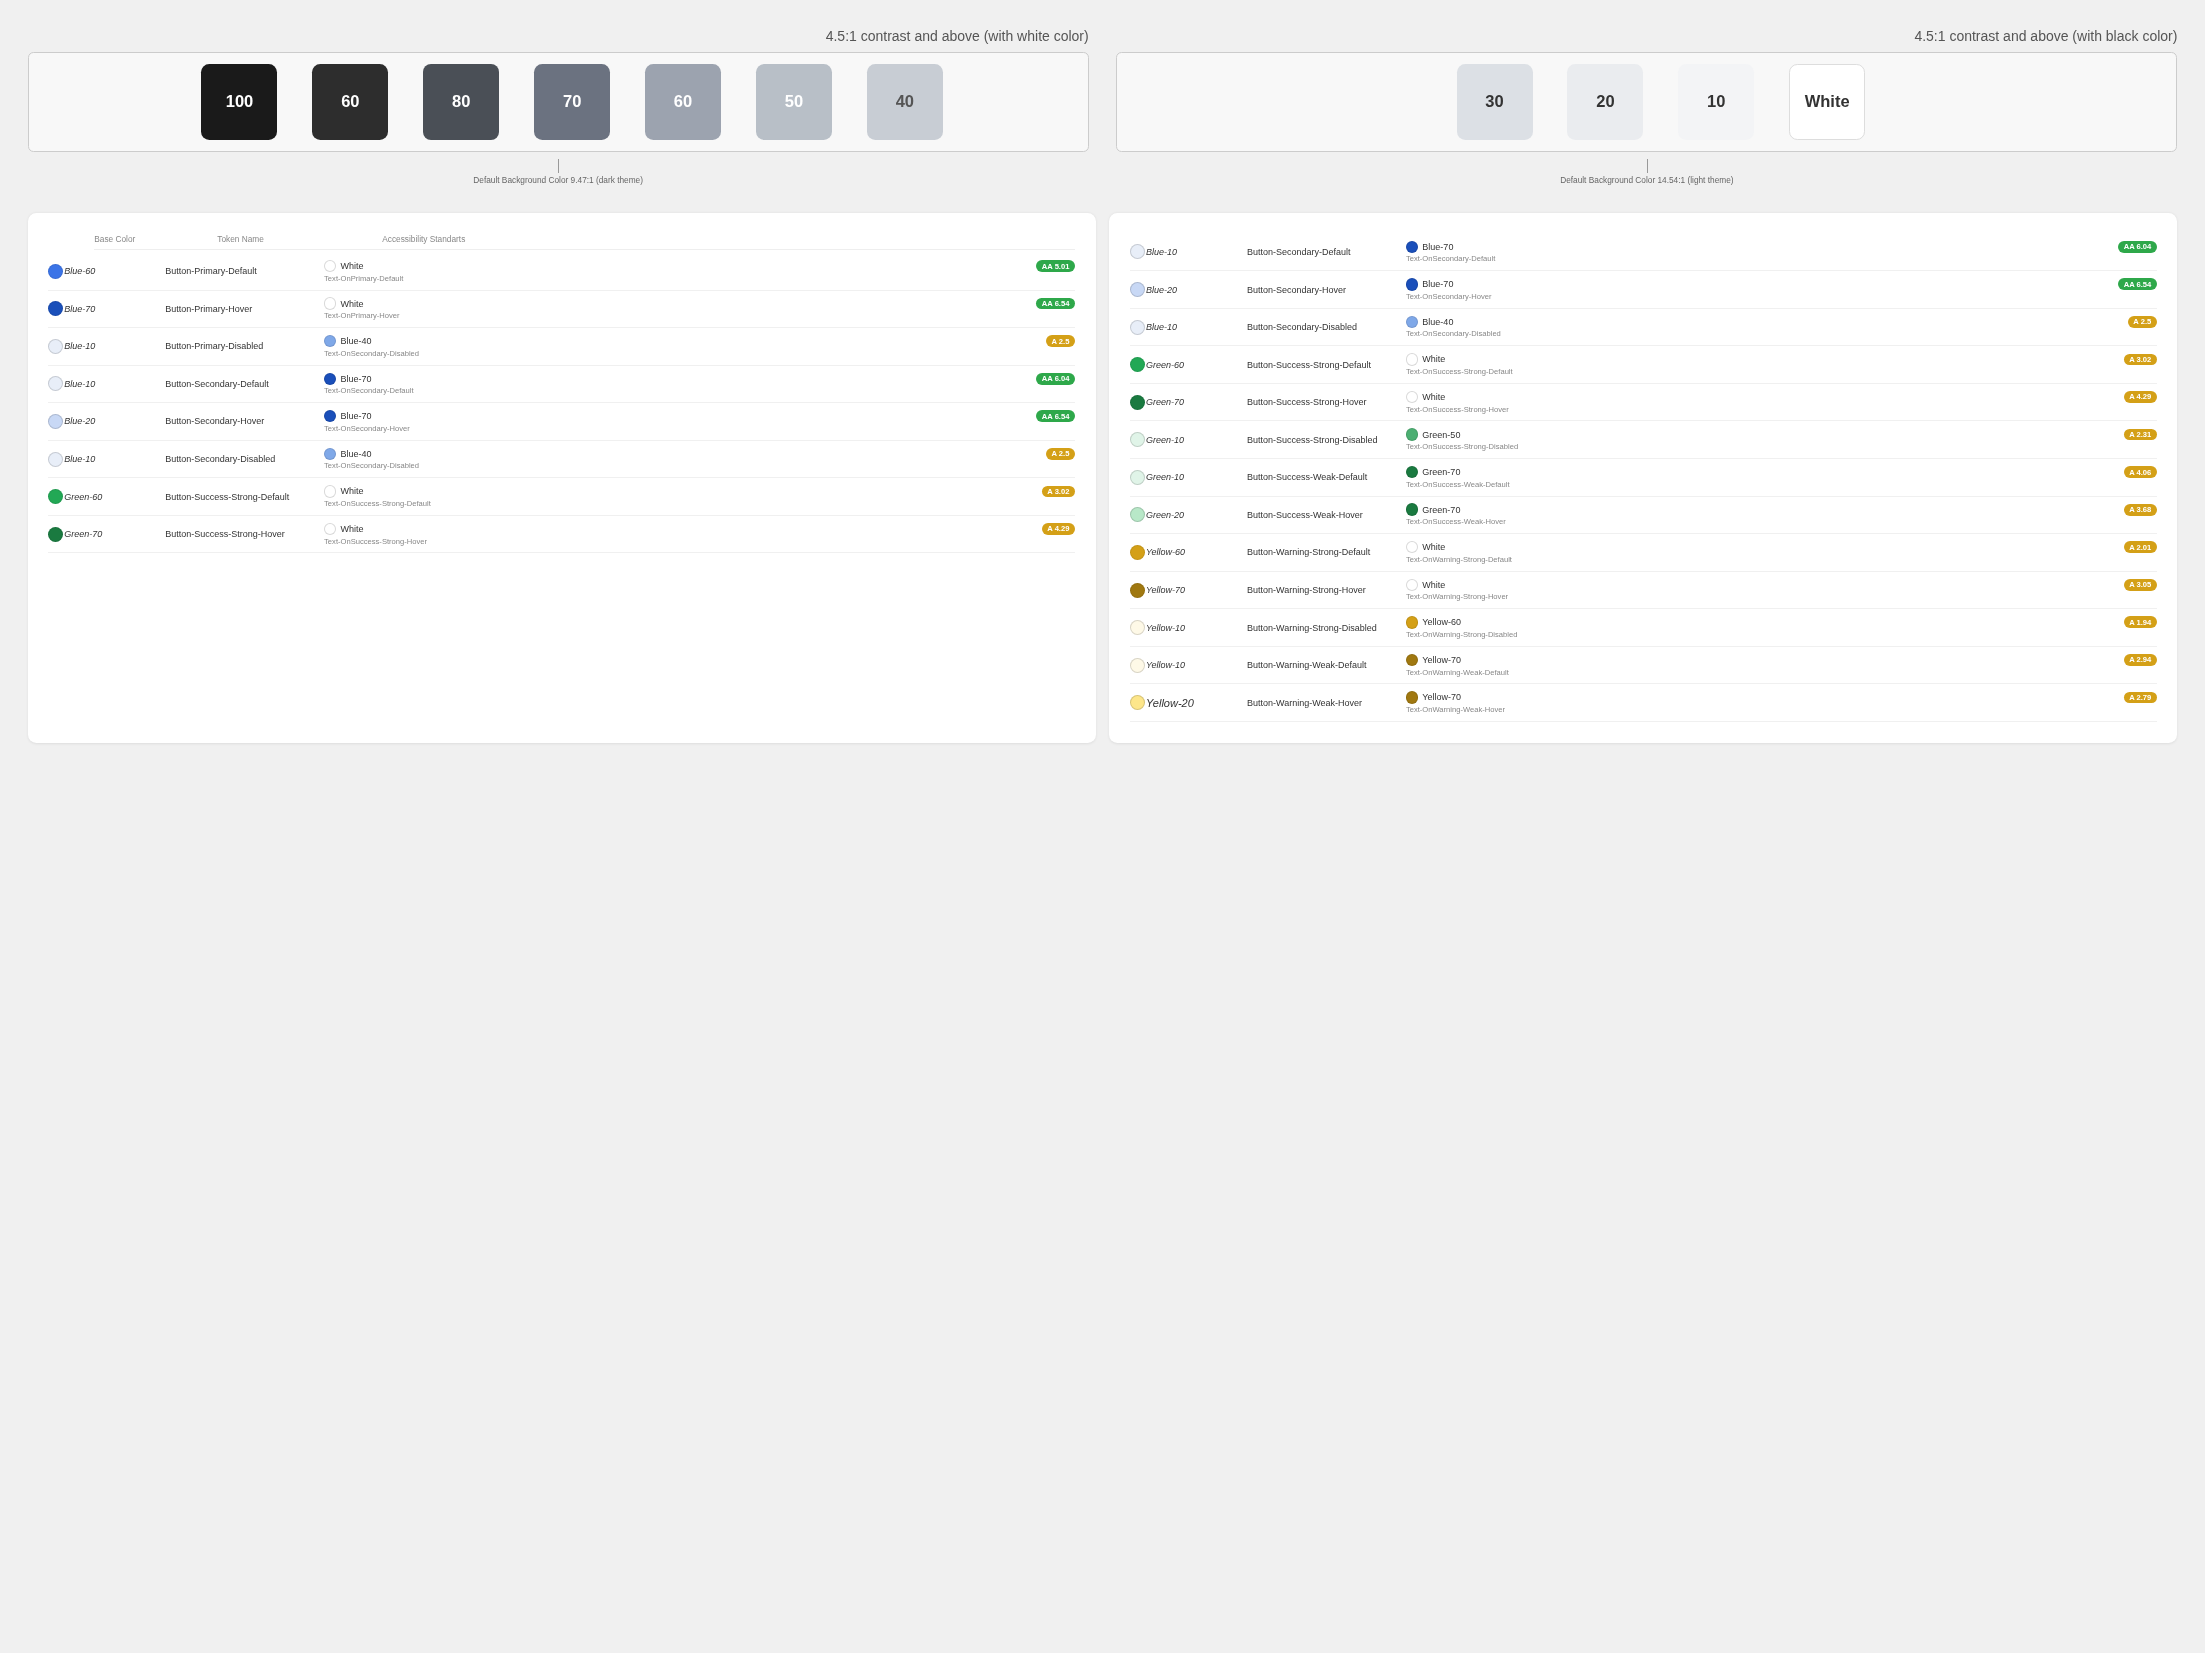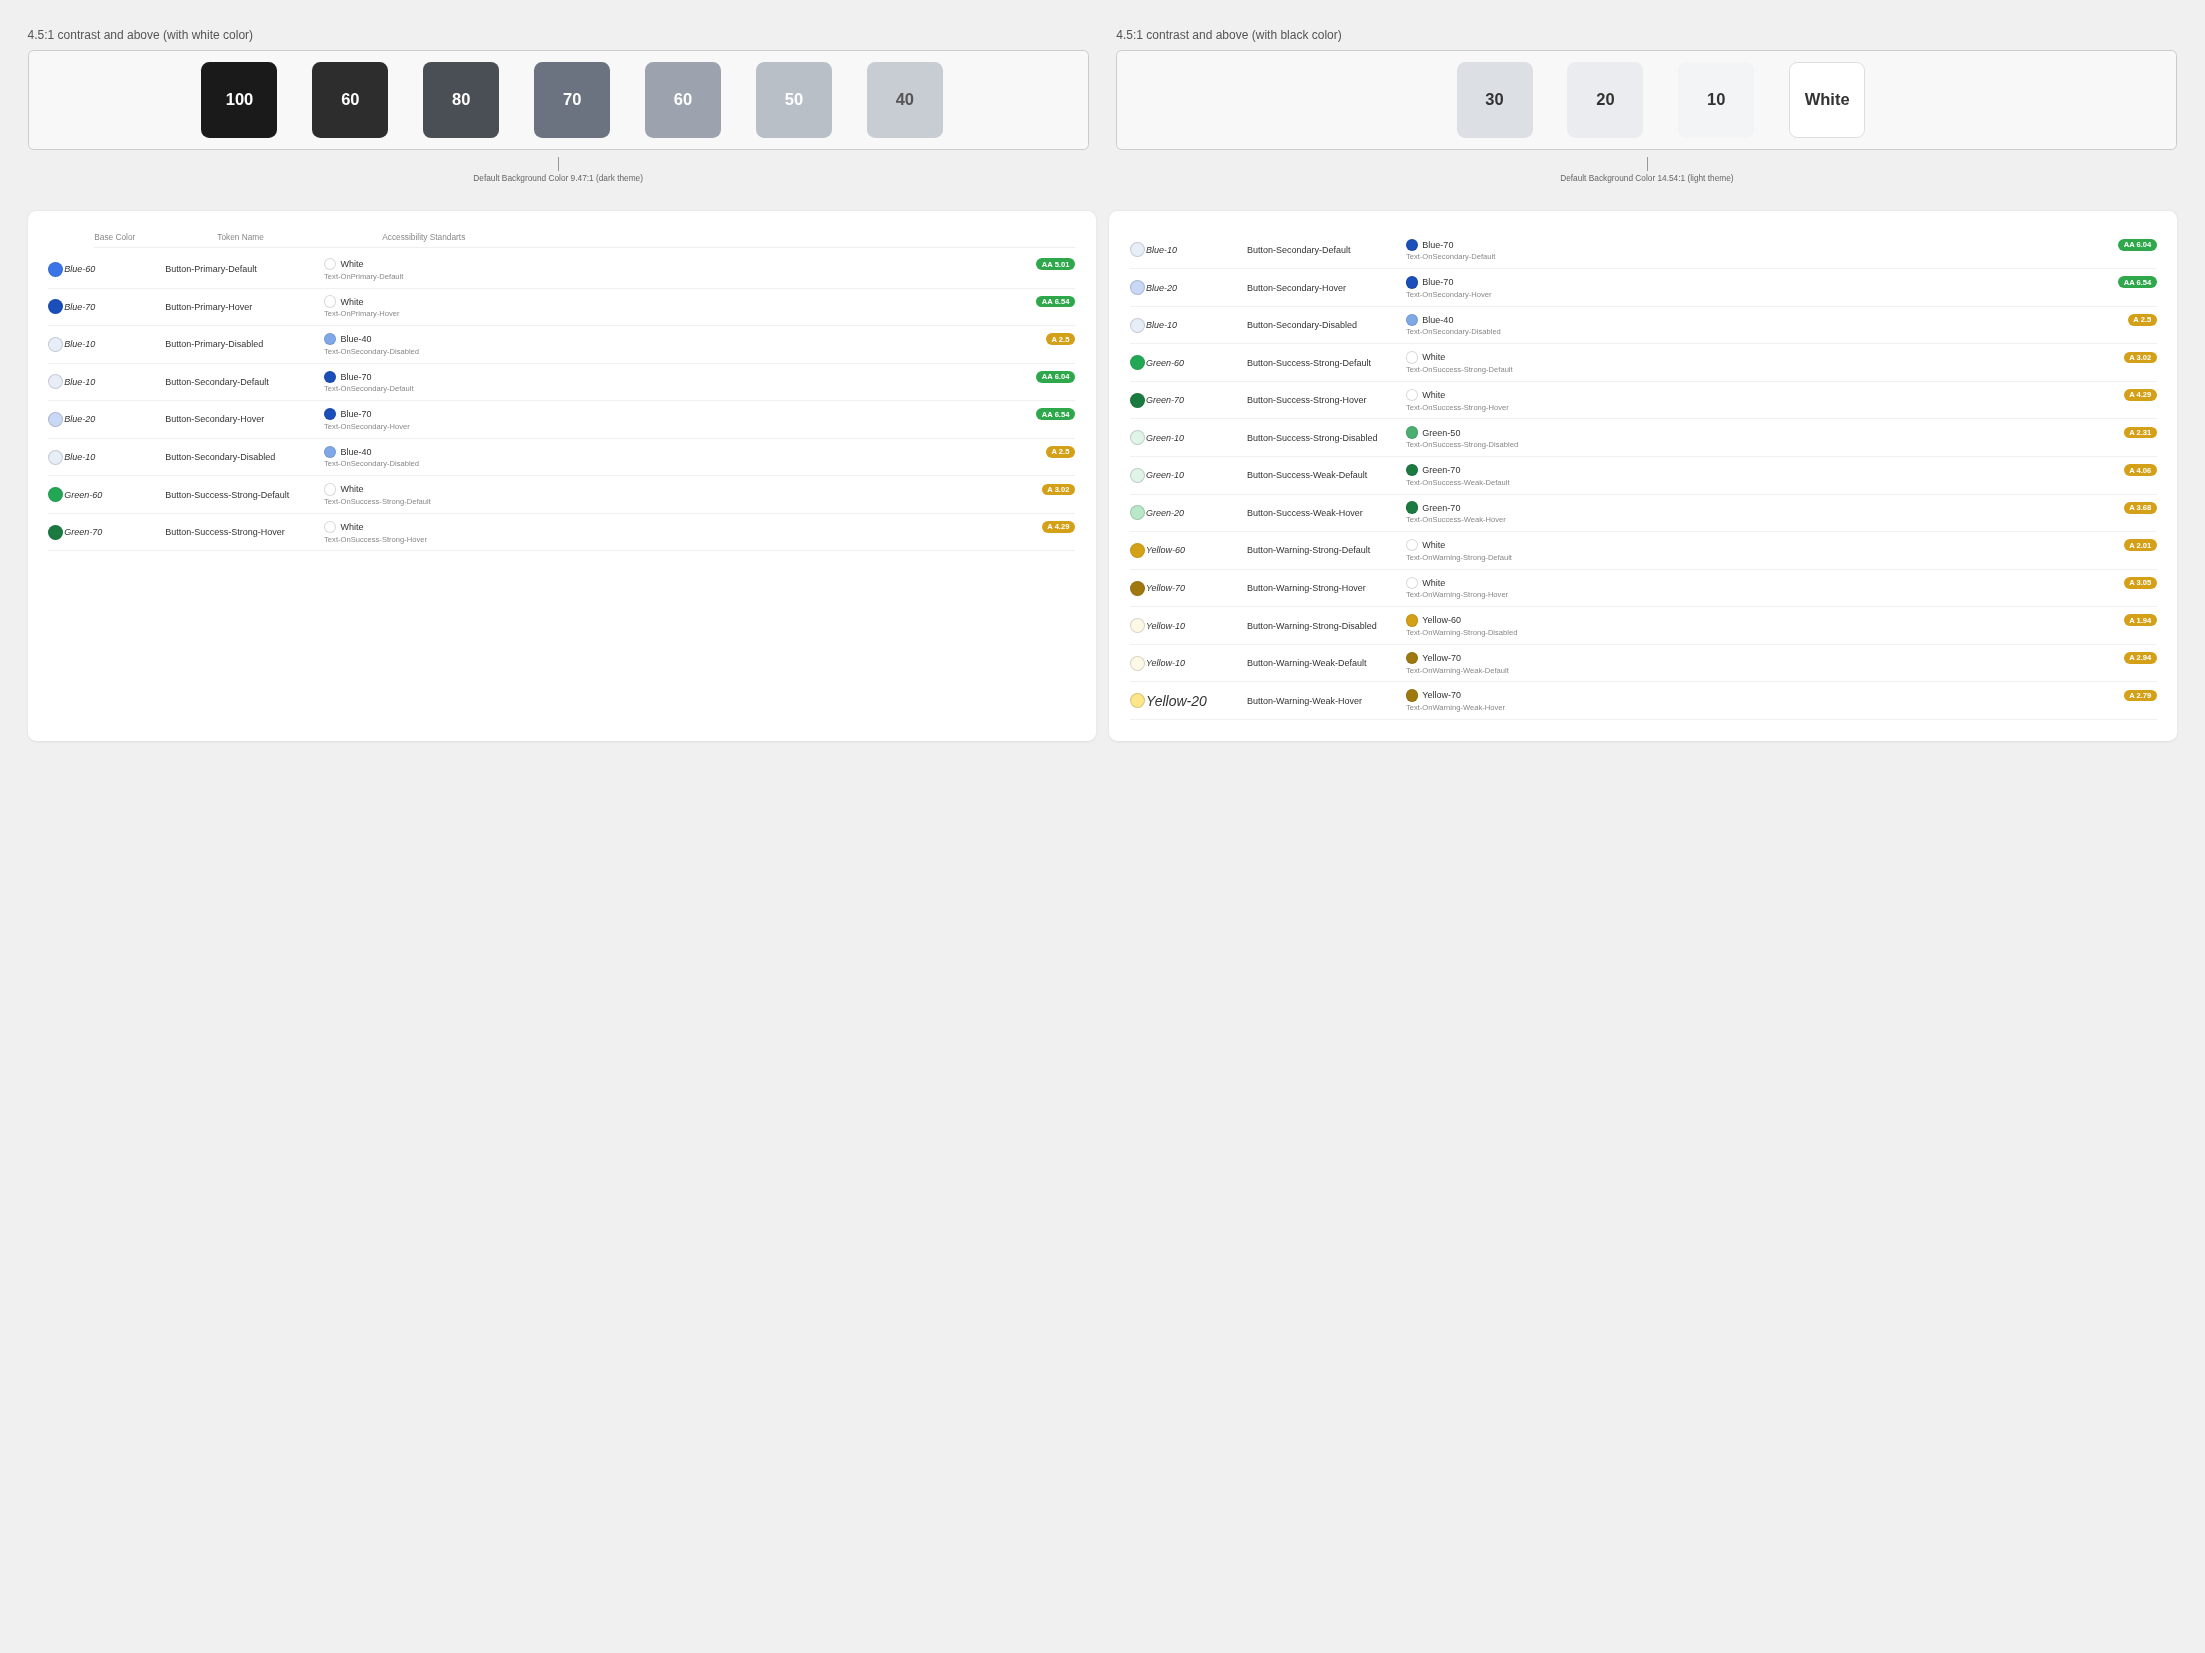--- a/index.html
+++ b/index.html
@@ -15,22 +15,22 @@
     .top-section {
       display: flex;
       justify-content: space-between;
       margin-bottom: 27.6px;
       gap: 27.6px;
     }
     .contrast-group {
       flex: 1;
     }
     .contrast-group-title {
-      text-align: left;
-      font-size: 12px;
+      text-align: right;
+      font-size: 14px;
       color: #555;
       margin-bottom: 8.3px;
     }
     .swatches-container {
       border: 0.7px solid #ccc;
       border-radius: 5.5px;
       padding: 11px;
       background: #f8f8f8;
       display: flex;
       gap: 6.9px;
@@ -561,21 +561,21 @@
                 <span>Yellow-70</span>
               </div>
               <span class="badge badge-a">A 2.94</span>
             </div>
             <div class="access-sub-label">Text-OnWarning-Weak-Default</div>
           </div>
         </div>
         <div class="table-row">
           <div class="base-color-cell">
             <div class="color-dot" style="background: rgb(253, 230, 138); border: 0.7px solid rgba(0, 0, 0, 0.15);"></div>
-            <span style="font-size: 14px;">Yellow-20</span>
+            <span style="font-size: 11px;">Yellow-20</span>
           </div>
           <div class="token-name">Button-Warning-Weak-Hover</div>
           <div class="accessibility-cell">
             <div class="access-row">
               <div class="access-color-name">
                 <div class="access-dot" style="background: rgb(160, 120, 16);"></div>
                 <span>Yellow-70</span>
               </div>
               <span class="badge badge-a">A 2.79</span>
             </div>

